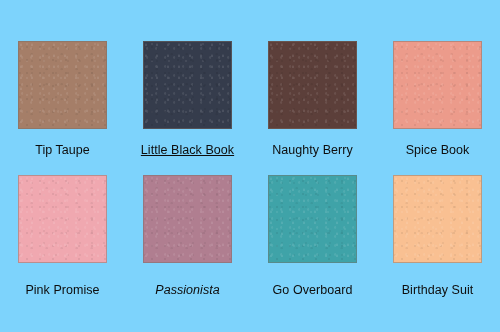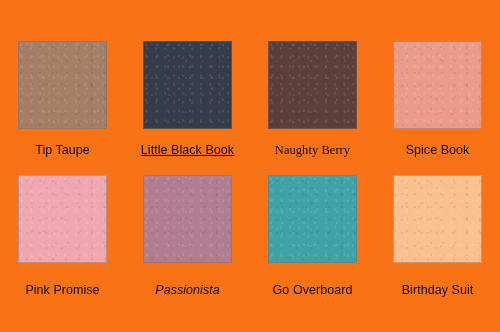--- a/index.html
+++ b/index.html
@@ -10,21 +10,21 @@
     width: 500px;
     height: 332px;
     background: #ffffff;
     font-family: "Liberation Sans", sans-serif;
     overflow: hidden;
   }
   #page {
     position: relative;
     width: 500px;
     height: 332px;
-    background: #f97316;
+    background: #7dd3fc;
     box-sizing: border-box;
   }
   .grid {
     position: absolute;
     left: 0;
     top: 0;
     width: 500px;
     height: 332px;
     display: grid;
     grid-template-columns: repeat(4, 125px);
@@ -94,21 +94,21 @@
       <div class="swatch" style="background-color: rgb(53, 60, 76);">
         <div class="tex"></div>
       </div>
       <div class="label" style="color: rgb(13, 13, 13); text-decoration: underline;">Little Black Book</div>
     </div>
 
     <div class="cell row-top">
       <div class="swatch" style="background-color: rgb(92, 63, 58);">
         <div class="tex"></div>
       </div>
-      <div class="label" style="color: rgb(13, 13, 13); font-family: Liberation Serif, serif;">Naughty Berry</div>
+      <div class="label" style="color: rgb(13, 13, 13);">Naughty Berry</div>
     </div>
 
     <div class="cell row-top">
       <div class="swatch" style="background-color: rgb(236, 155, 139);">
         <div class="tex"></div>
       </div>
       <div class="label" style="color: rgb(13, 13, 13);">Spice Book</div>
     </div>
 
     <div class="cell row-bottom">

